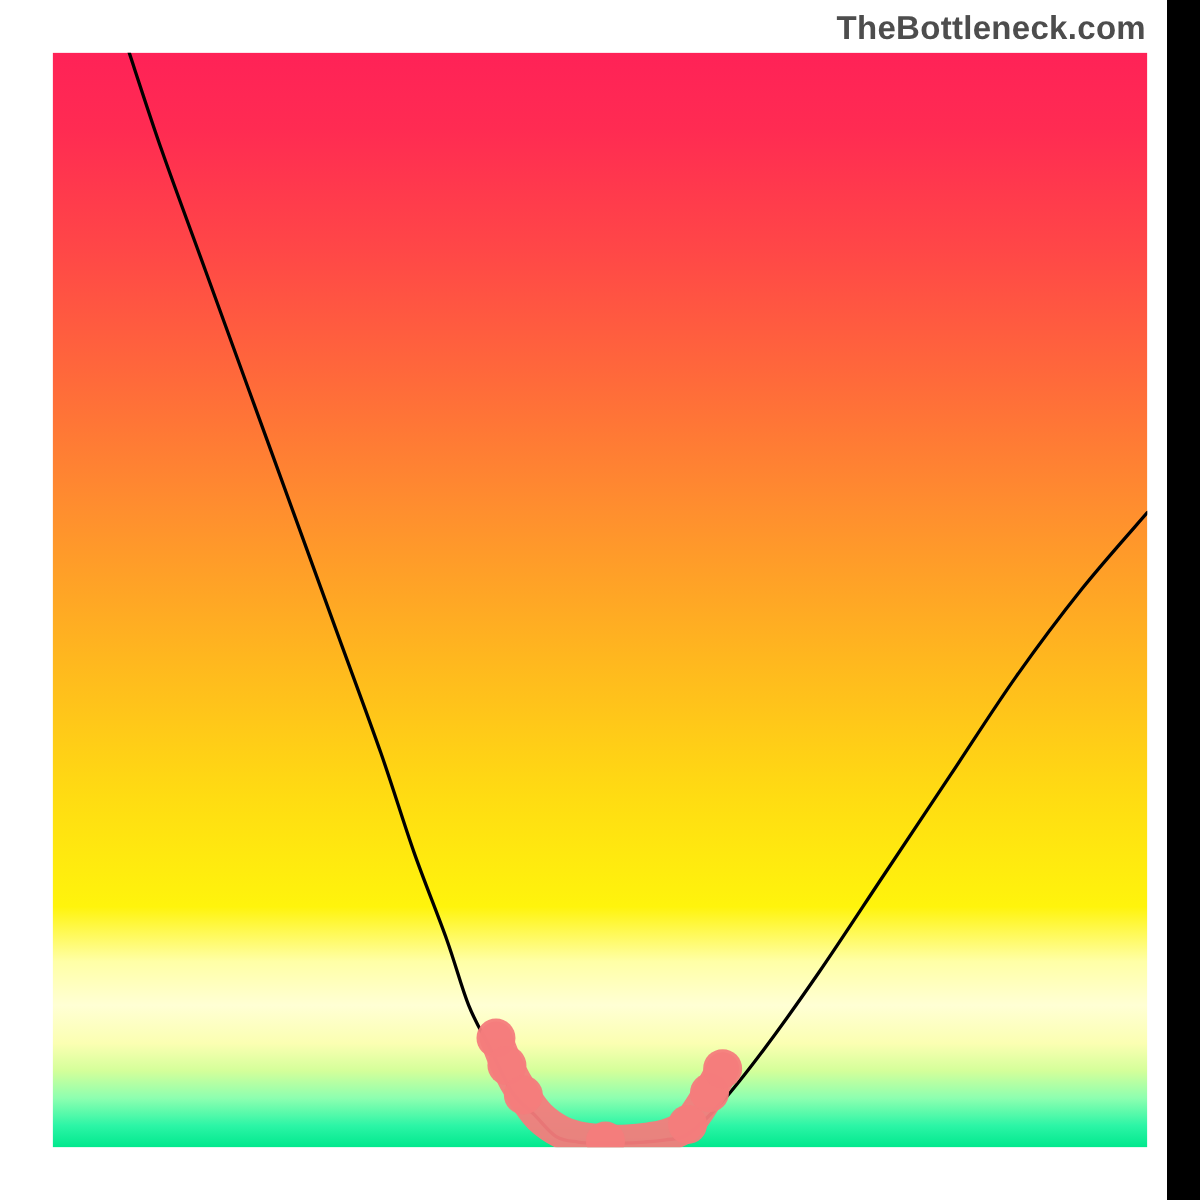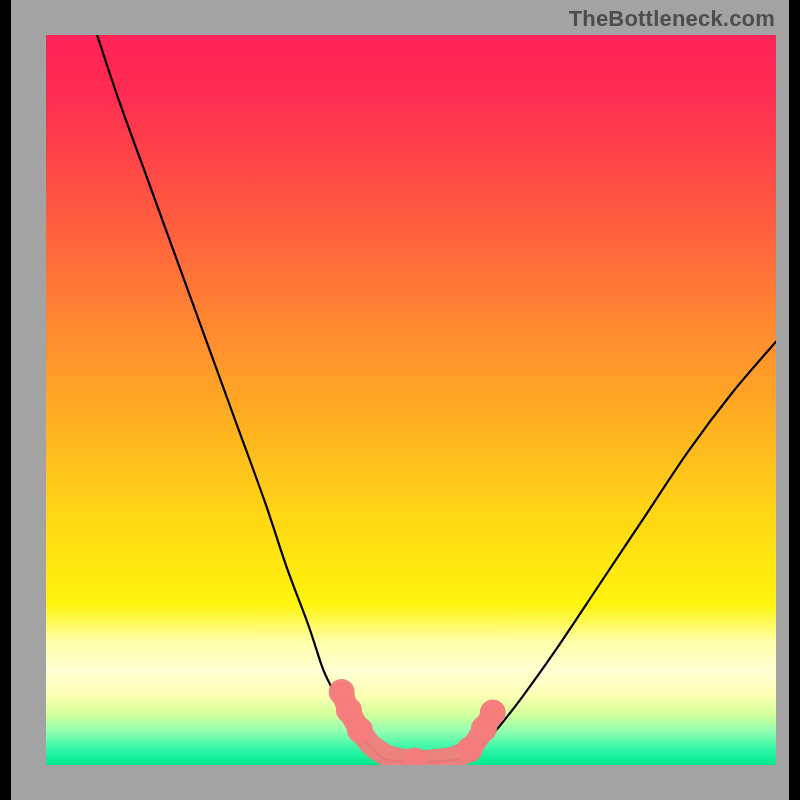--- a/index.html
+++ b/index.html
@@ -6,25 +6,25 @@
     margin: 0;
     padding: 0;
     width: 800px;
     height: 800px;
     background: #000;
     overflow: hidden;
     font-family: Arial, Helvetica, sans-serif;
   }
   .frame {
     position: absolute;
-    left: 11px;
+    left: 0;
     top: 0;
     width: 778px;
     height: 800px;
-    background: #a3a3a3;
+    background: #ffffff;
   }
   .plot-area {
     position: absolute;
     left: 35px;
     top: 35px;
     width: 730px;
     height: 730px;
     overflow: hidden;
   }
   .watermark {

